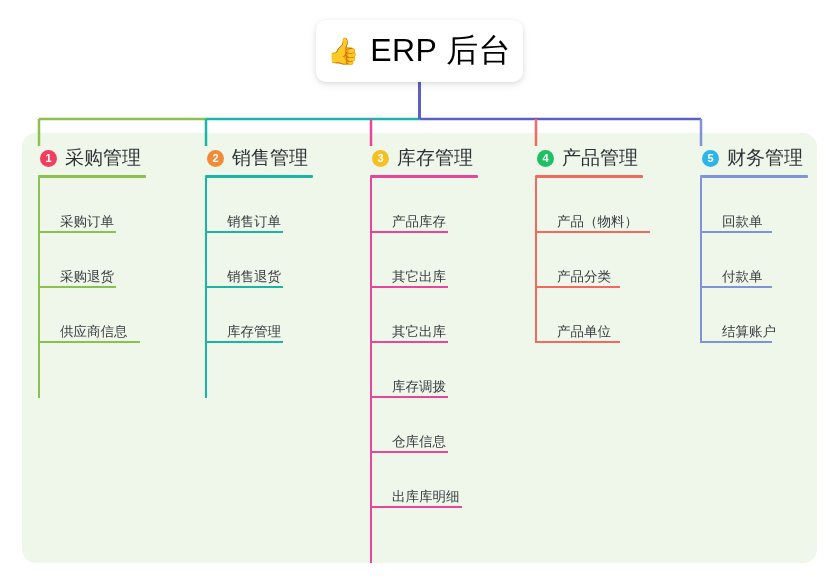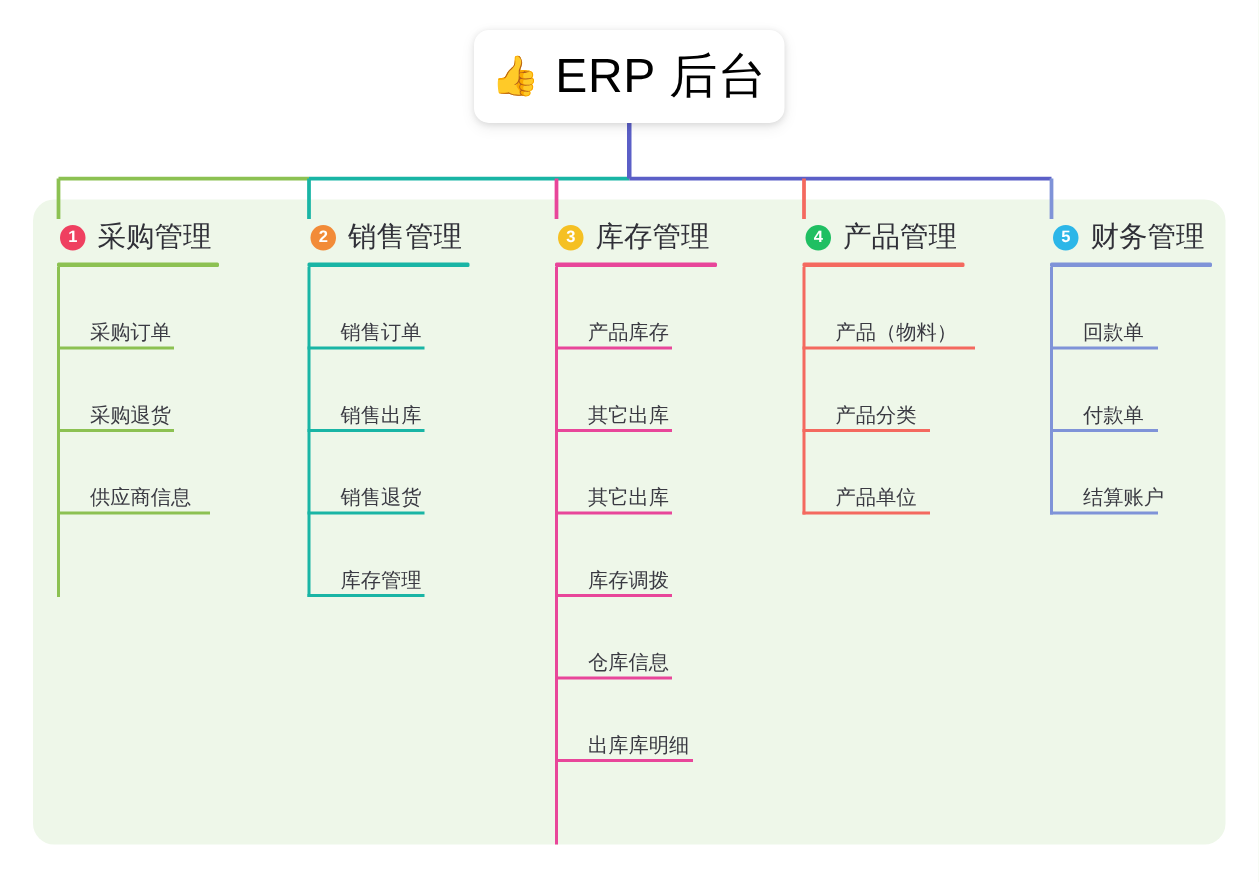--- a/index.html
+++ b/index.html
@@ -138,24 +138,20 @@
           <span class="col-title">销售管理</span>
         </div>
         <div class="head-rule" style="width: 108px; background: rgb(25, 181, 165);"></div>
         <div class="items">
           <div class="spine" style="background: rgb(25, 181, 165); height: 220px;"></div>
           <div class="leaf">
             <span class="leaf-label">销售订单</span>
             <div class="leaf-rule" style="width: 78px; background: rgb(25, 181, 165);"></div>
           </div>
           <div class="leaf">
-            <span class="leaf-label">销售出库</span>
-            <div class="leaf-rule" style="width: 78px; background: rgb(25, 181, 165);"></div>
-          </div>
-          <div class="leaf">
             <span class="leaf-label">销售退货</span>
             <div class="leaf-rule" style="width: 78px; background: rgb(25, 181, 165);"></div>
           </div>
           <div class="leaf">
             <span class="leaf-label">库存管理</span>
             <div class="leaf-rule" style="width: 78px; background: rgb(25, 181, 165);"></div>
           </div>
         </div>
       </div>
       <div class="col" style="left: 370px;">

